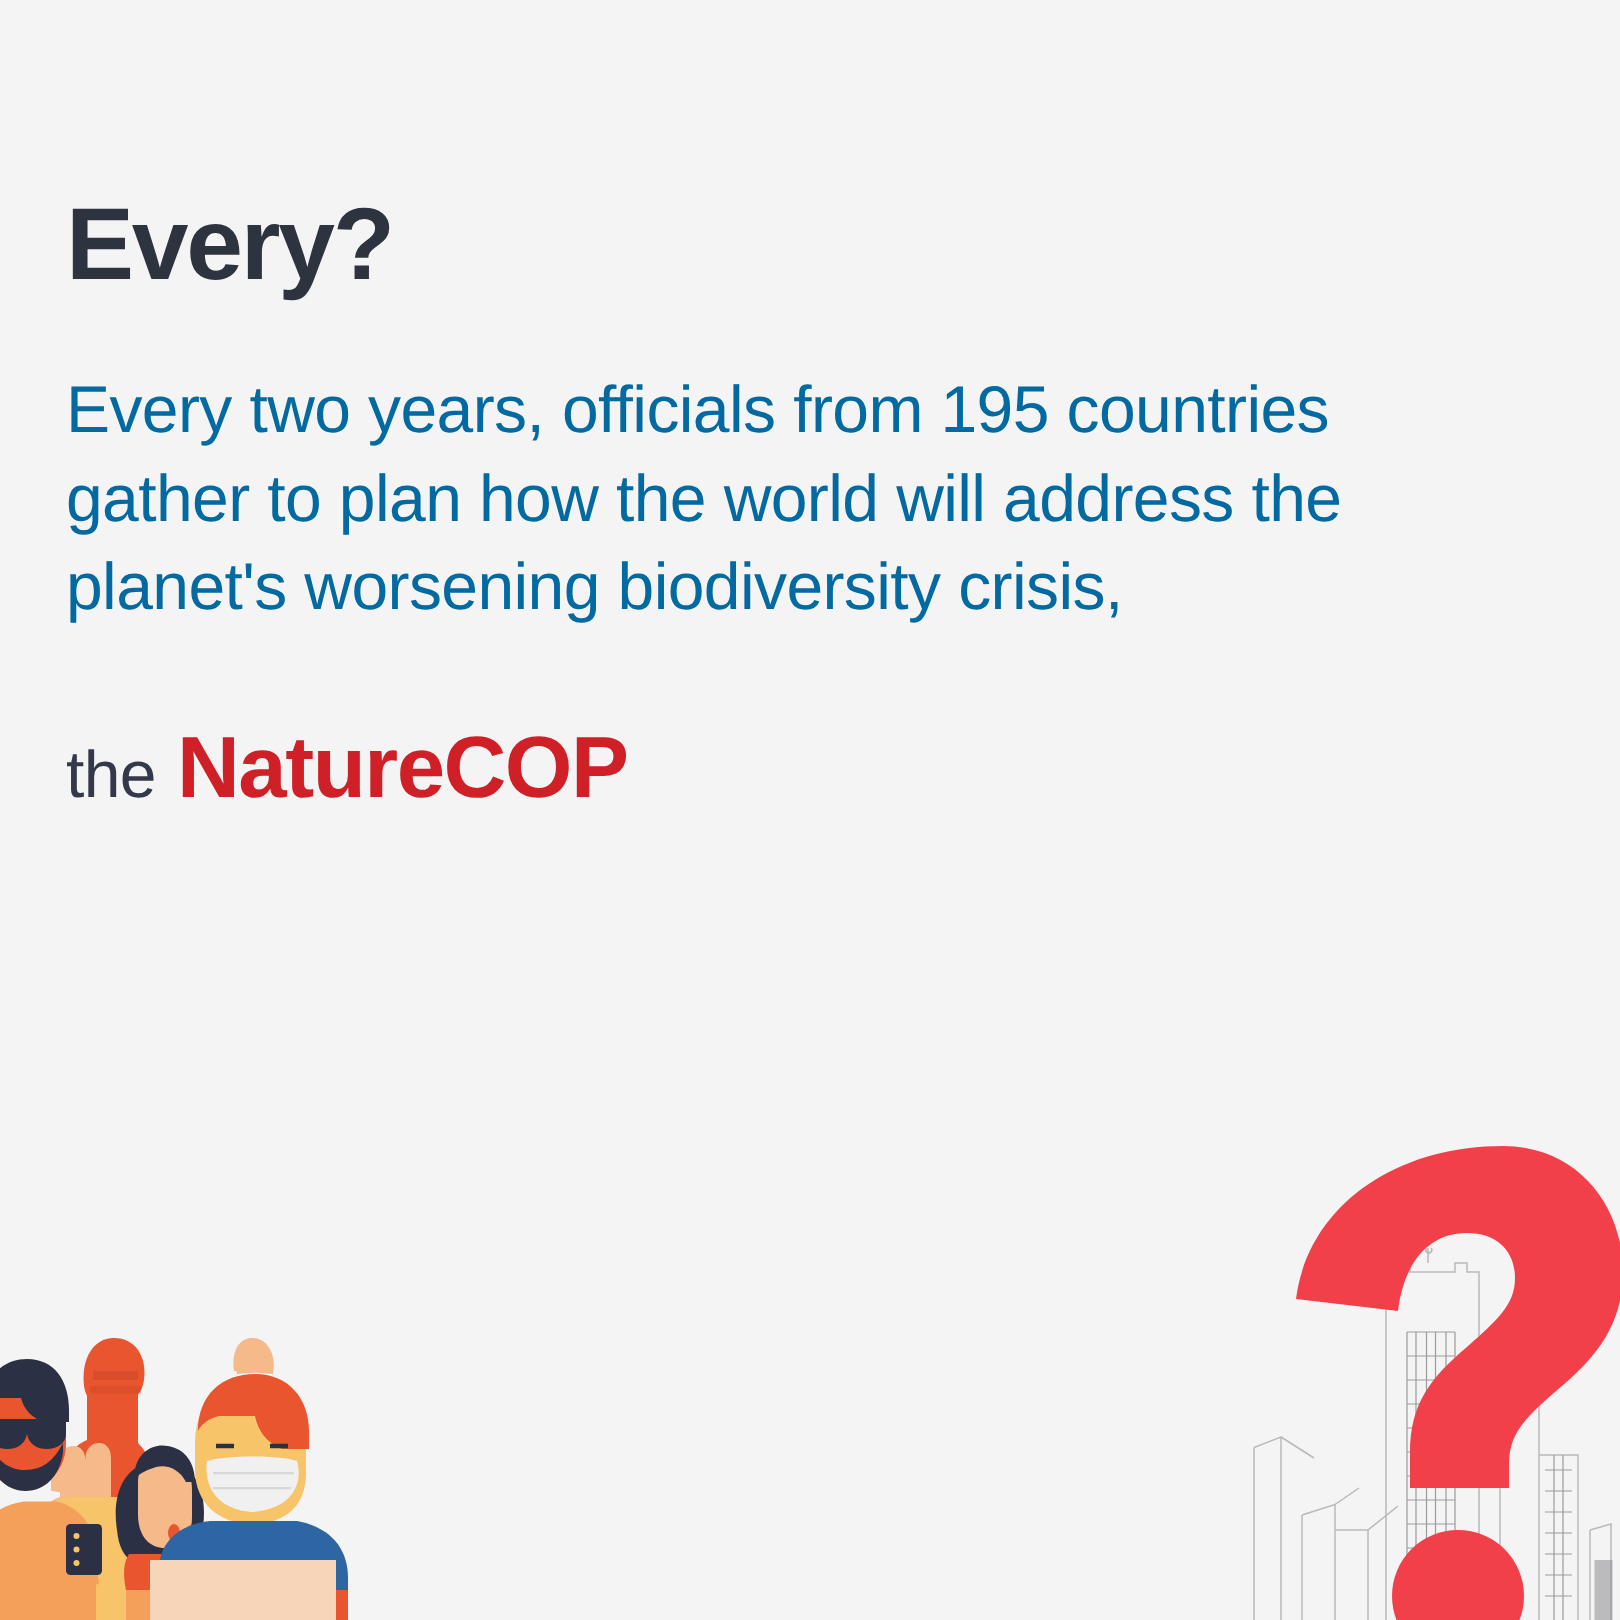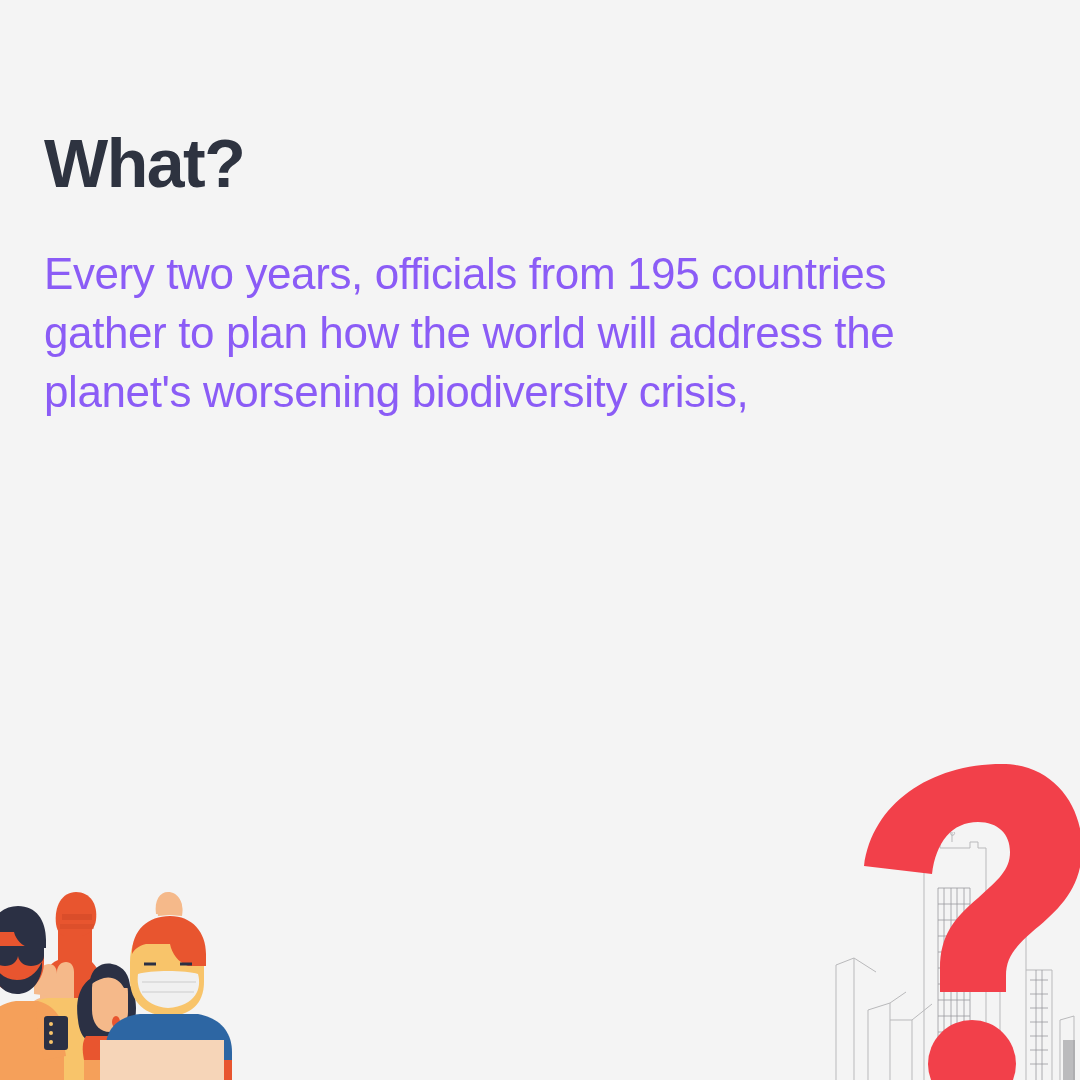--- a/index.html
+++ b/index.html
@@ -57,21 +57,21 @@
     letter-spacing: -1.5px;
     line-height: 1.05;
     margin: 0 0 46px 0;
     color: #2e3340;
   }
   .body-paragraph {
     font-size: 44px;
     line-height: 1.34;
     font-weight: 400;
     letter-spacing: -0.4px;
-    color: #8b5cf6;
+    color: #0369a1;
     margin: 0;
   }
   #paragraph-one {
     margin-bottom: 56px;
     max-width: 940px;
   }
   #paragraph-two {
     max-width: 990px;
   }
   .bold-run { font-weight: bold; }
@@ -237,20 +237,24 @@
 
       <path fill="#e8552f" d="M106 196 L124 196 L124 210 L106 210 Z"></path>
       <path fill="#e8552f" d="M214 190 L232 190 L232 210 L214 210 Z"></path>
 
       <rect x="100" y="170" width="124" height="48" fill="#f6d5b8"></rect>
     </g>
   </svg>
 
   <div id="content">
 
-    <h1 id="page-title">What?</h1>
+    <h1 id="page-title">Every?</h1>
 
     <p id="paragraph-one" class="body-paragraph">Every two years, officials from 195 countries gather to plan how the world will address the planet's worsening biodiversity crisis,</p>
 
 
+    <div id="brand-line">
+      <span id="brand-prefix">the</span>
+      <span id="brand-name">NatureCOP</span>
+    </div>
 
   </div>
 </div>
 
 </body></html>

